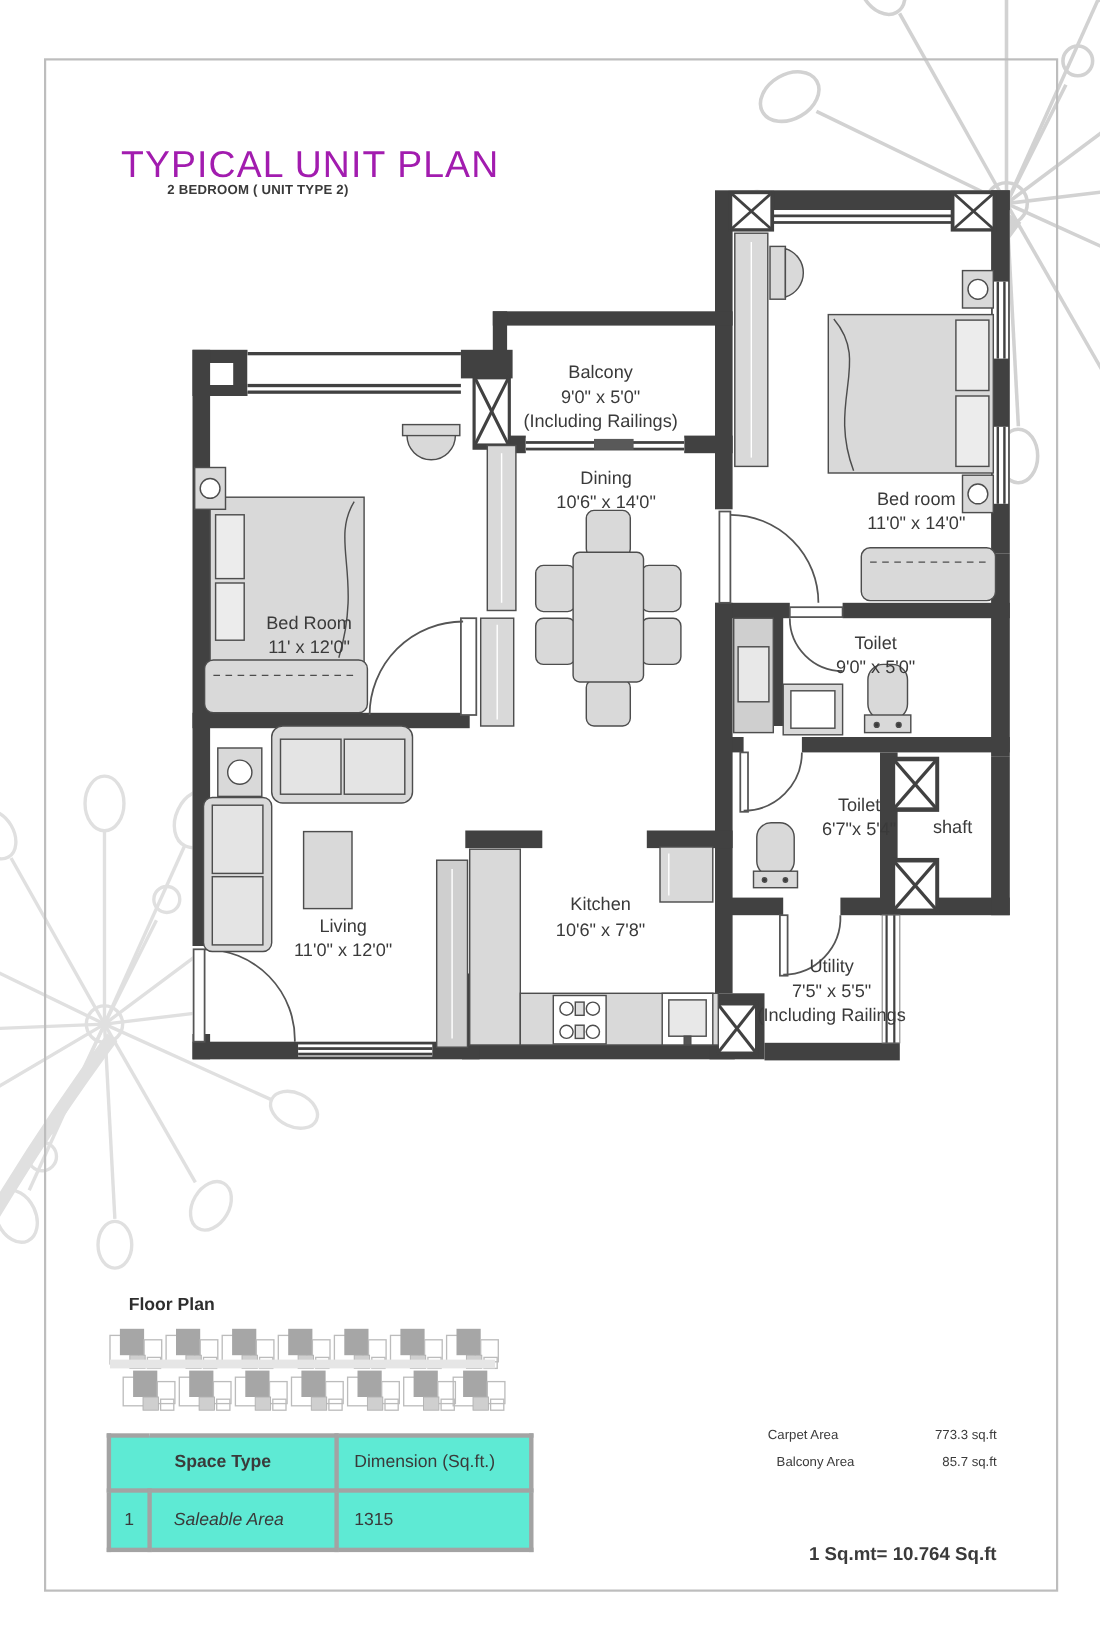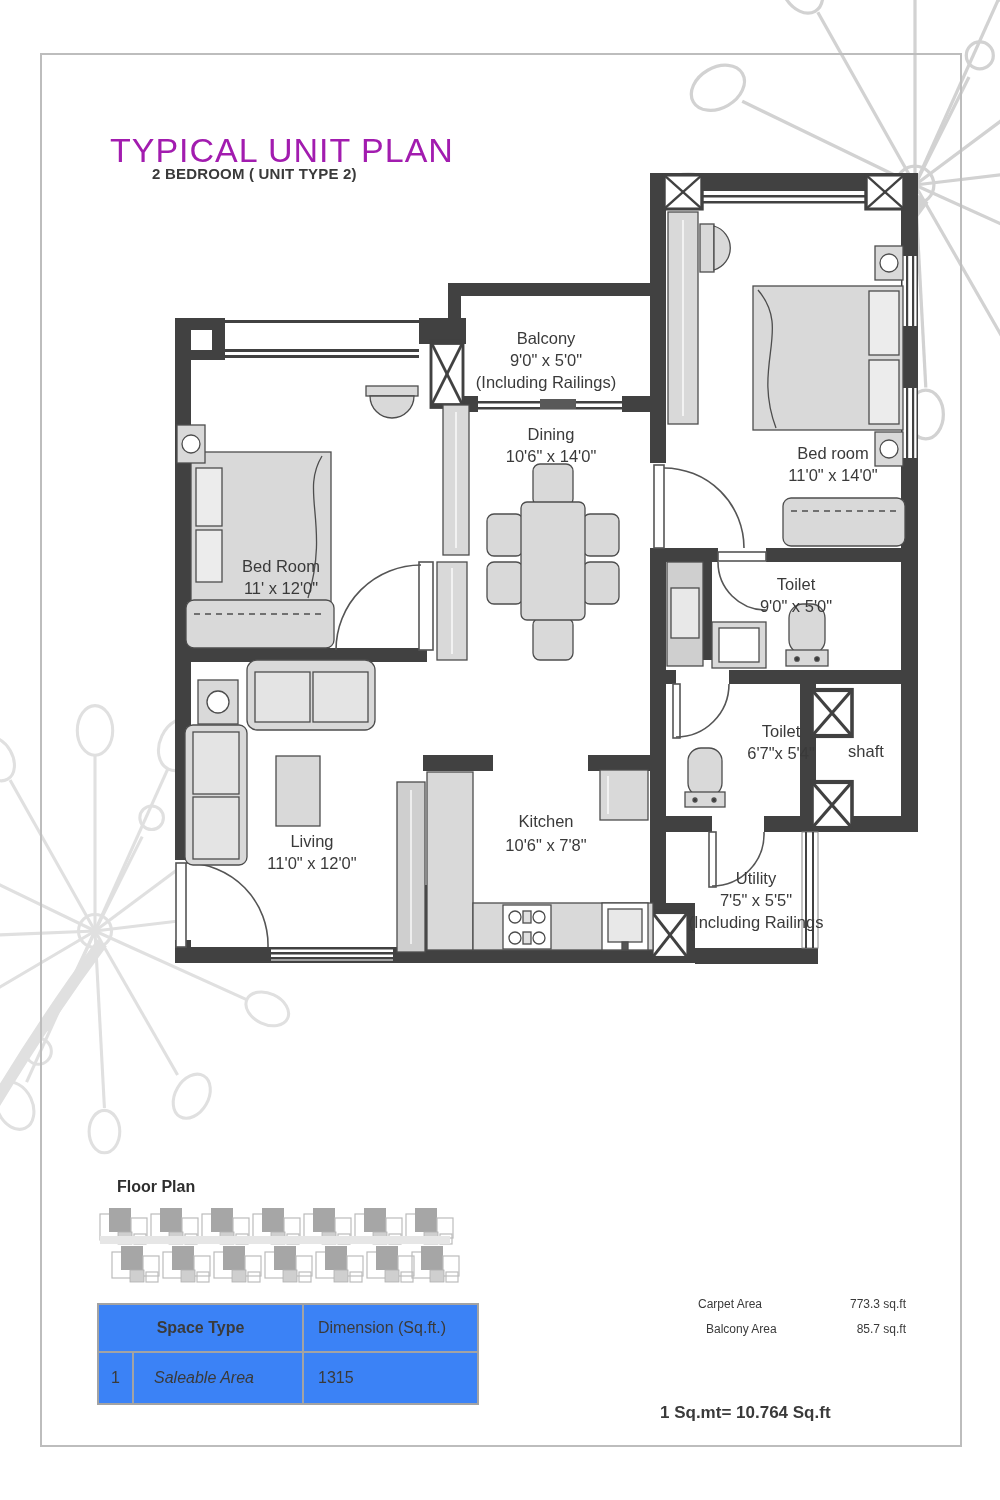--- a/index.html
+++ b/index.html
@@ -7,36 +7,36 @@
     width:1000px;height:1500px;position:relative;overflow:hidden;
     background:#ffffff;font-family:"Liberation Sans", sans-serif;color:#3a3a3a;
   }
   .frame{position:absolute;left:40px;top:53px;right:38px;bottom:53px;
          border:2px solid #bdbdbd;pointer-events:none;z-index:3;}
   .deco{position:absolute;left:0;top:0;z-index:1;}
   .plan-svg{position:absolute;left:0;top:0;z-index:4;}
   .page-title{position:absolute;left:110px;top:108px;z-index:5;
     font-size:34px;font-weight:400;letter-spacing:1px;color:#a21caf;}
   .page-subtitle{position:absolute;left:152px;top:165px;z-index:5;
-    font-size:15px;font-weight:700;color:#3a3a3a;letter-spacing:0.2px;}
+    font-size:12px;font-weight:700;color:#3a3a3a;letter-spacing:0.2px;}
   .floorplan-label{position:absolute;left:117px;top:1178px;z-index:5;
     font-size:16px;font-weight:700;color:#2e2e2e;}
   .spec-table{position:absolute;left:97px;top:1303px;z-index:5;
     border-collapse:collapse;font-size:16px;color:#3a3a3a;}
-  .spec-table td{border:2px solid #a3a3a3;background:#3b82f6;}
+  .spec-table td{border:4px solid #a3a3a3;background:#5eead4;}
   .spec-table .h-space{width:201px;height:44px;text-align:center;font-weight:700;}
   .spec-table .h-dim{width:158px;height:44px;padding-left:14px;font-weight:400;}
   .spec-table .c-idx{width:31px;height:48px;text-align:center;}
   .spec-table .c-space{padding-left:20px;font-style:italic;}
   .spec-table .c-dim{padding-left:14px;}
   .areas{position:absolute;left:698px;top:1292px;width:208px;z-index:5;font-size:12px;}
   .areas .row{display:flex;justify-content:space-between;line-height:25px;}
   .areas .row.indent{padding-left:8px;}
   .conversion{position:absolute;left:660px;top:1403px;width:246px;z-index:5;
-    font-size:17px;font-weight:700;}
+    font-size:17px;font-weight:700;text-align:right;}
   text.room{font-family:"Liberation Sans",sans-serif;font-size:16.5px;fill:#3a3a3a;text-anchor:middle;}
   .to{fill:none;stroke:#bcbcbc;stroke-width:1.2;}
   .tf{fill:#a6a6a6;}
   .tf2{fill:#cfcfcf;stroke:#b0b0b0;stroke-width:0.8;}
 </style>
 </head>
 <body>
 
 <svg class="deco" width="1000" height="1500" viewBox="0 0 1000 1500">
   <defs>

